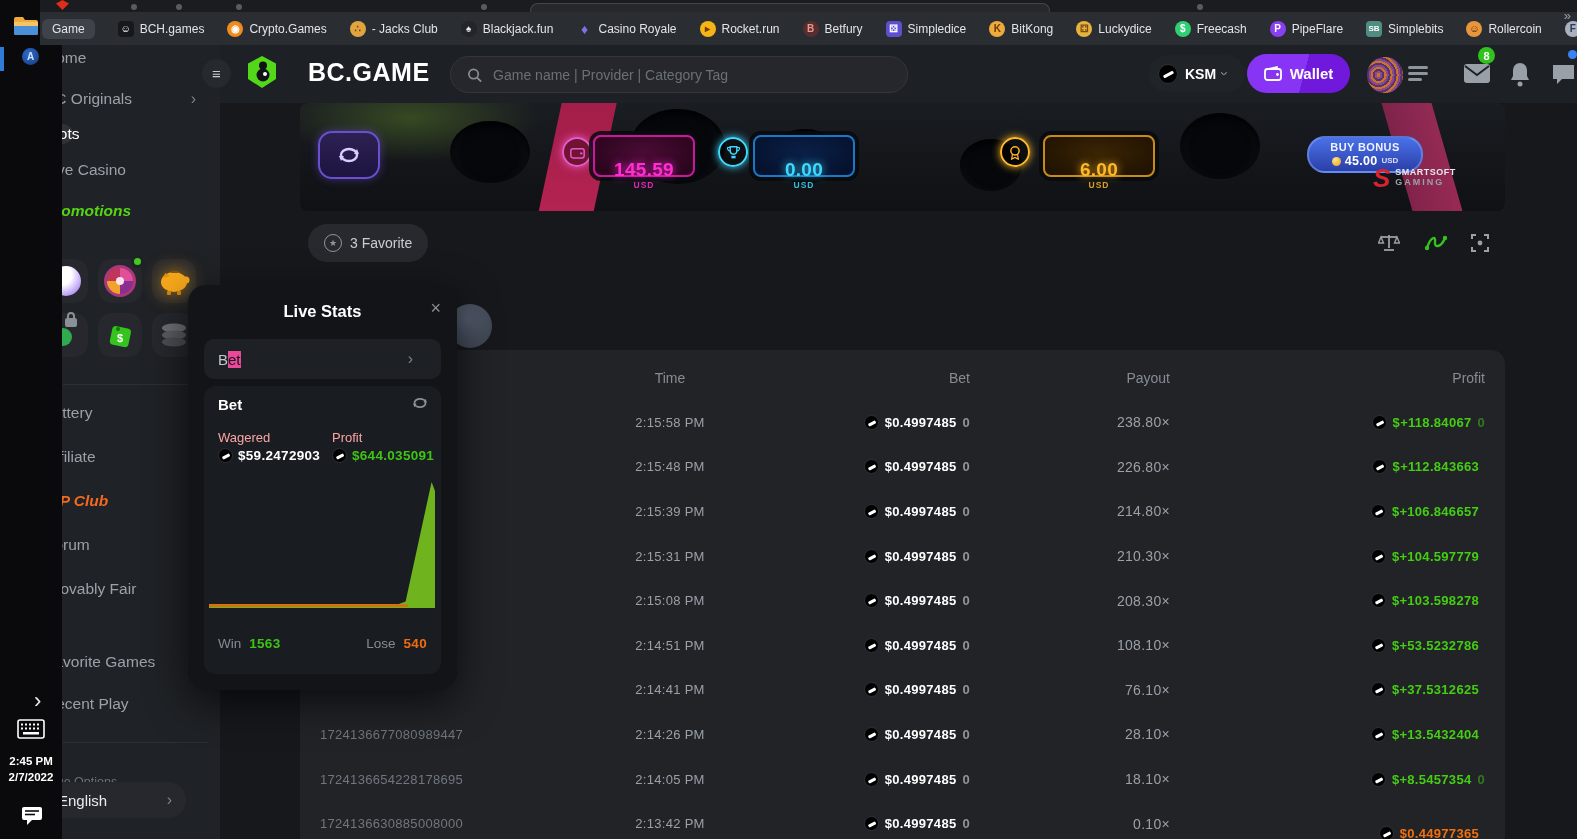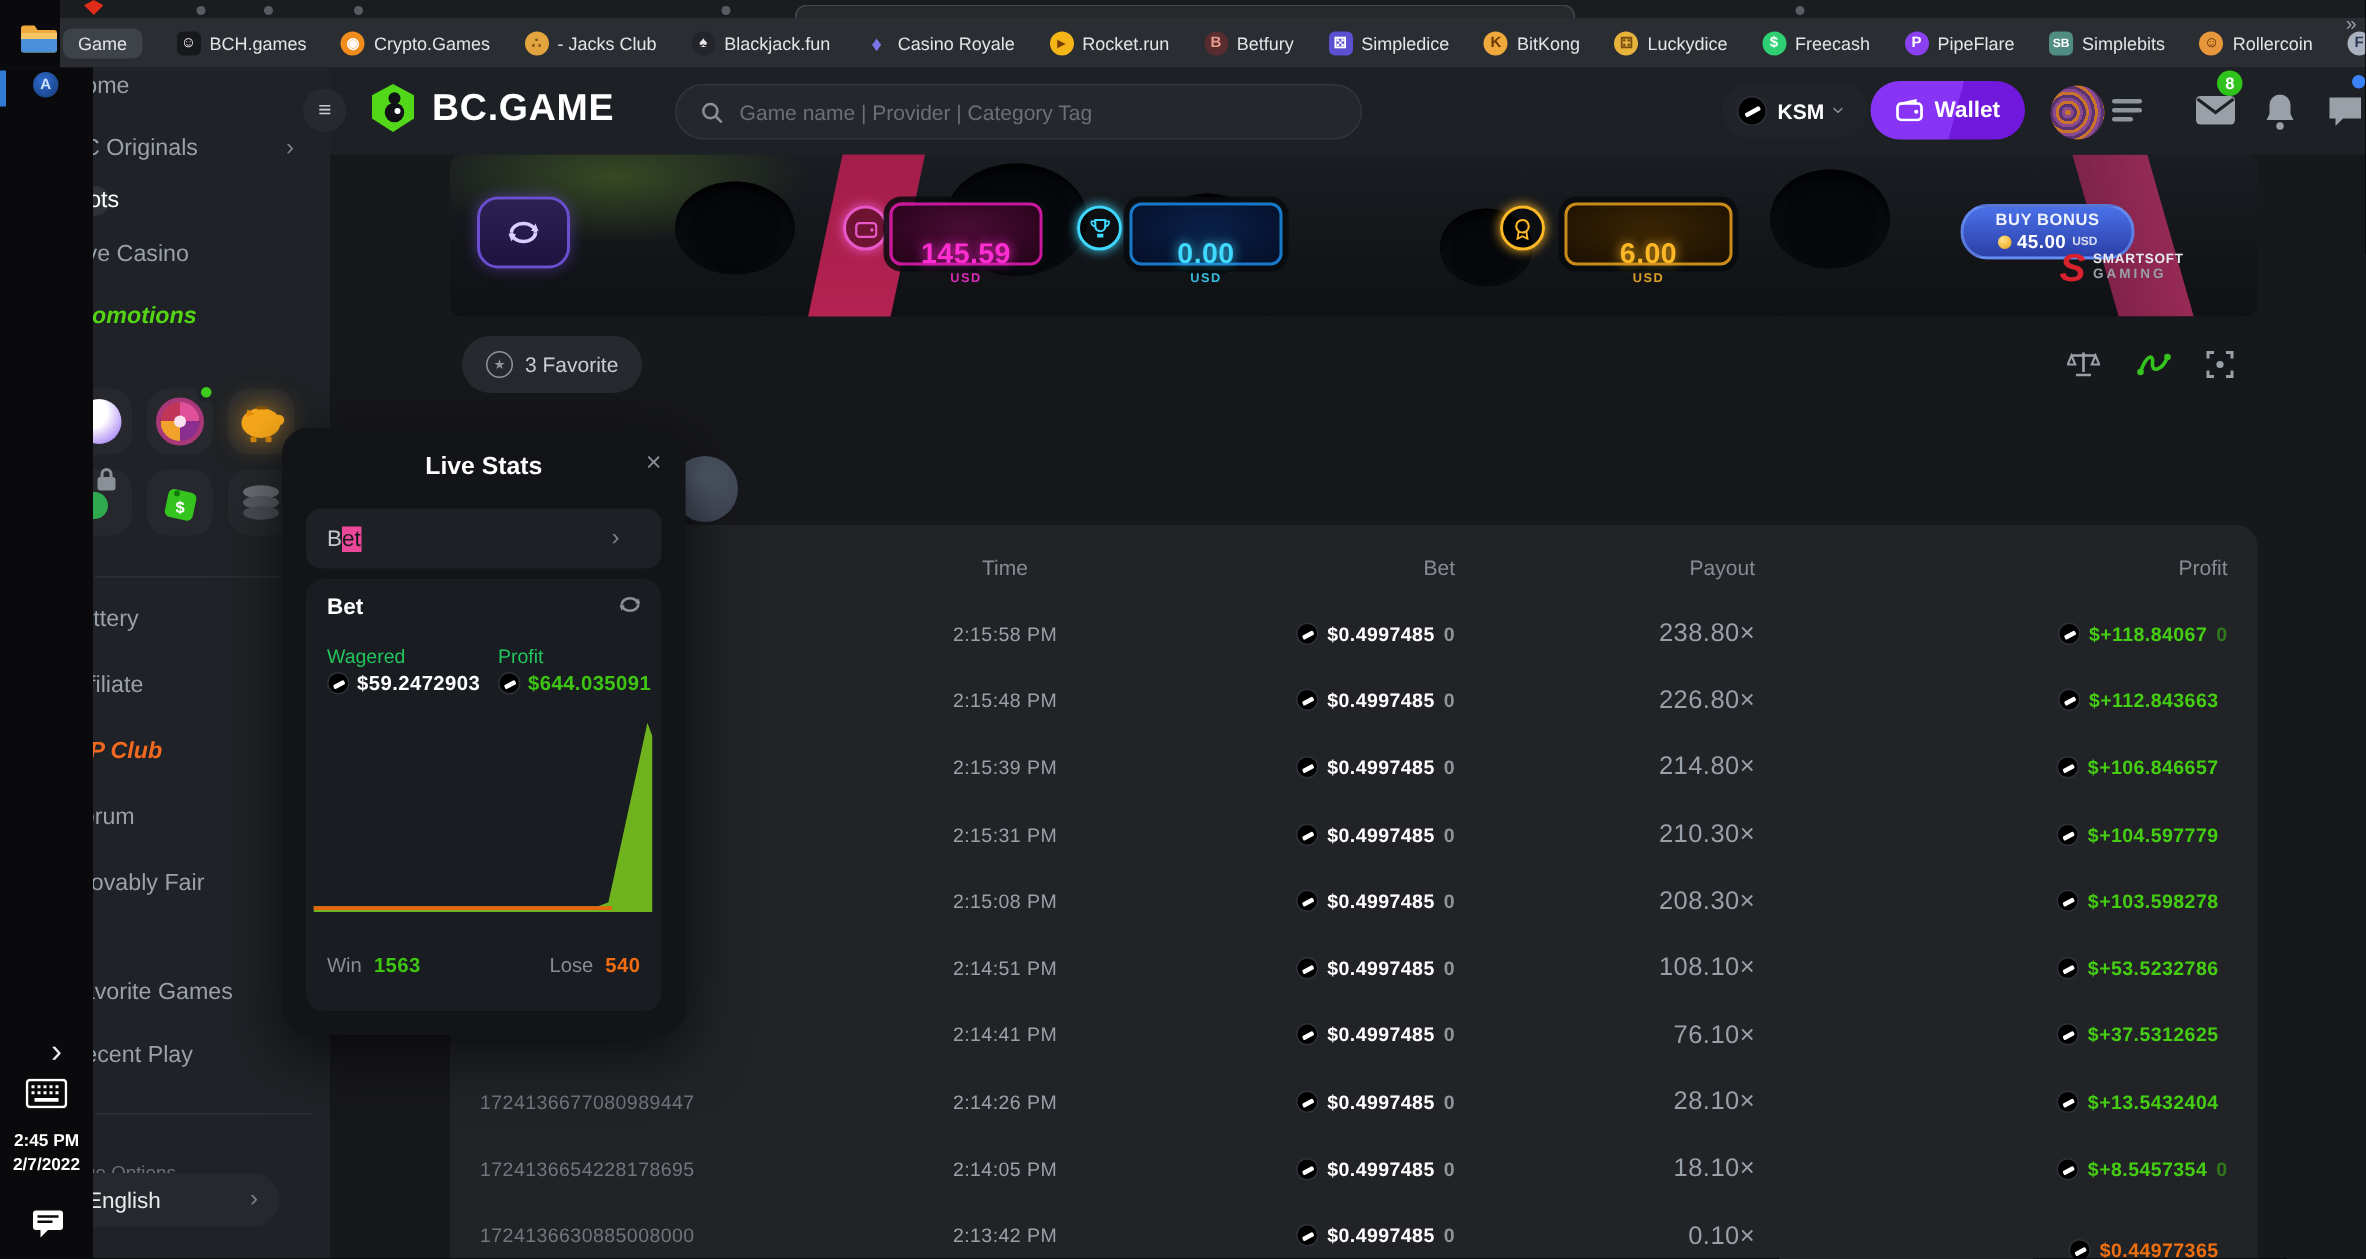--- a/index.html
+++ b/index.html
@@ -42,21 +42,21 @@
   .lock-badge{position:absolute;left:18px;top:-2px;}
   .divider{position:absolute;left:63px;width:145px;height:1px;background:#2c2f34;}
   .lang-label{position:absolute;left:15px;top:730px;color:#6c7278;font-size:12.5px;}
   .lang-pill{position:absolute;left:40px;top:737px;width:146px;height:36px;background:#26282d;border-radius:20px;display:flex;align-items:center;justify-content:space-between;padding:0 14px 0 18px;color:#e8eaee;font-size:15px;cursor:pointer;}
   .lang-pill .side-chev{margin:0;}
 
   
   .main-header{position:absolute;left:220px;top:45px;width:1357px;height:58px;background:#1d2024;}
   .burger{position:absolute;left:202px;top:59px;width:29px;height:29px;border-radius:50%;background:#26292e;color:#c9cdd3;display:flex;align-items:center;justify-content:center;font-size:15px;z-index:45;cursor:pointer;}
   .logo{position:absolute;left:245px;top:55px;display:flex;align-items:center;gap:9px;cursor:pointer;}
-  .logo-text{color:#fff;font-size:25px;font-weight:900;letter-spacing:.5px;}
+  .logo-text{color:#fff;font-size:25px;font-weight:900;letter-spacing:.5px;margin-left:20px;}
   .search{position:absolute;left:450px;top:56px;width:458px;height:37px;background:#25272c;border:1px solid #33363c;border-radius:20px;display:flex;align-items:center;gap:9px;padding:0 16px;}
   .search input{background:transparent;border:none;outline:none;color:#c9cdd3;font-size:14px;width:100%;}
   .search input::placeholder{color:#6b7077;}
   .ksm-pill{position:absolute;left:1148px;top:55px;width:97px;height:37px;background:#202328;border-radius:20px;display:flex;align-items:center;gap:7px;padding:0 10px;cursor:pointer;}
   .coin{width:20px;height:20px;border-radius:50%;background:#000;border:1px solid #2e3238;position:relative;flex:none;}
   .coin i{position:absolute;left:4px;top:8px;width:11px;height:3px;background:#fff;transform:rotate(-28deg);border-radius:1px;}
   .coin-sm{width:15px;height:15px;}
   .coin-sm i{left:3px;top:6px;width:8px;height:2.5px;}
   .ksm-label{color:#fff;font-size:14px;font-weight:700;}
   .chev-down{color:#8a9097;font-size:15px;display:inline-block;transform:rotate(90deg);}
@@ -103,37 +103,37 @@
   .thead,.trow{display:grid;grid-template-columns:200px 300px 150px 200px 1fr;align-items:center;padding:0 20px;}
   .thead{position:absolute;top:20px;left:0;right:0;color:#868c94;font-size:14px;}
   .th-time{text-align:center;}
   .th-r{text-align:right;}
   .tbody{position:absolute;top:50px;left:0;right:0;}
   .trow{height:44.6px;cursor:pointer;}
   .c-id{color:#70767e;font-size:13px;}
   .c-time{color:#9aa0a8;font-size:13px;text-align:center;}
   .c-bet,.c-profit{display:flex;align-items:center;justify-content:flex-end;gap:6px;font-size:13px;font-weight:700;color:#fff;}
   .c-bet .dim{color:#8f959b;font-weight:700;}
-  .c-payout{color:#9aa0a8;font-size:17px;text-align:right;}
+  .c-payout{color:#9aa0a8;font-size:14px;text-align:right;}
   .c-profit{color:#44cd12;}
   .c-profit .dimp{opacity:.5;}
   .num{letter-spacing:.3px;}
 
   
   .ghost-circle{position:absolute;left:448px;top:304px;width:44px;height:44px;border-radius:50%;background:radial-gradient(circle at 40% 35%,#545d6e,#3a404c);z-index:25;}
   .panel{position:absolute;left:188px;top:285px;width:269px;height:405px;background:#131417;border-radius:18px;box-shadow:0 12px 40px rgba(0,0,0,.65);z-index:30;}
   .panel-title{position:absolute;left:0;top:17px;width:100%;text-align:center;color:#fff;font-size:16.5px;font-weight:800;}
   .panel-close{position:absolute;right:16px;top:13px;color:#8a9097;font-size:18px;cursor:pointer;}
   .panel-select{position:absolute;left:16px;top:54px;width:237px;height:40px;background:#1d2024;border-radius:10px;display:flex;align-items:center;justify-content:space-between;padding:0 14px;cursor:pointer;}
   .sel-text{color:#c3c8cf;font-size:15px;}
   .sel-text .hl{background:#ec4899;color:#15171a;}
   .panel-card{position:absolute;left:16px;top:101px;width:237px;height:288px;background:#191c20;border-radius:12px;}
   .pc-title{position:absolute;left:14px;top:10px;color:#fff;font-size:15px;font-weight:800;}
   .pc-refresh{position:absolute;right:12px;top:9px;cursor:pointer;}
-  .pc-lab{position:absolute;top:44px;color:#22c55e;font-size:13px;}
+  .pc-lab{position:absolute;top:44px;color:#fca5a5;font-size:13px;}
   .pc-val{position:absolute;top:62px;display:flex;align-items:center;gap:5px;font-size:13.5px;font-weight:700;}
   .pc-val.w{color:#fff;}
   .pc-val.g{color:#3ec514;}
   .pc-chart{position:absolute;left:5px;top:92px;width:226px;height:130px;}
   .pc-foot{position:absolute;left:14px;right:14px;top:250px;display:flex;justify-content:space-between;font-size:13.5px;}
   .pf-lab{color:#868c94;}
   .pf-win{color:#3ec514;font-weight:800;margin-left:8px;}
   .pf-lose{color:#f06c12;font-weight:800;margin-left:8px;}
   svg{display:block;}
 </style>

